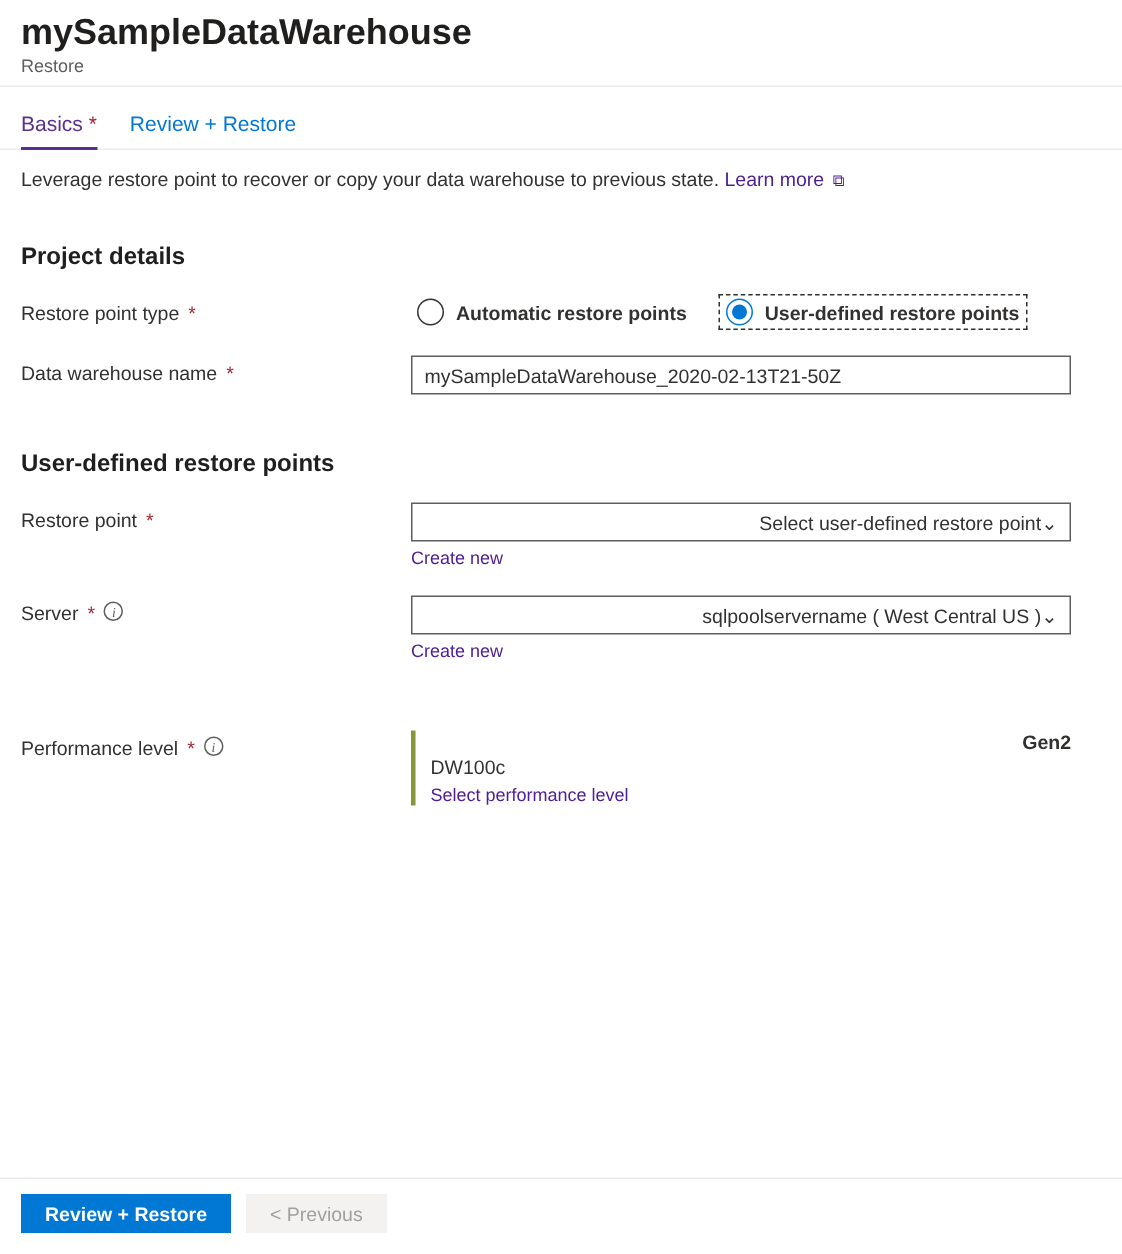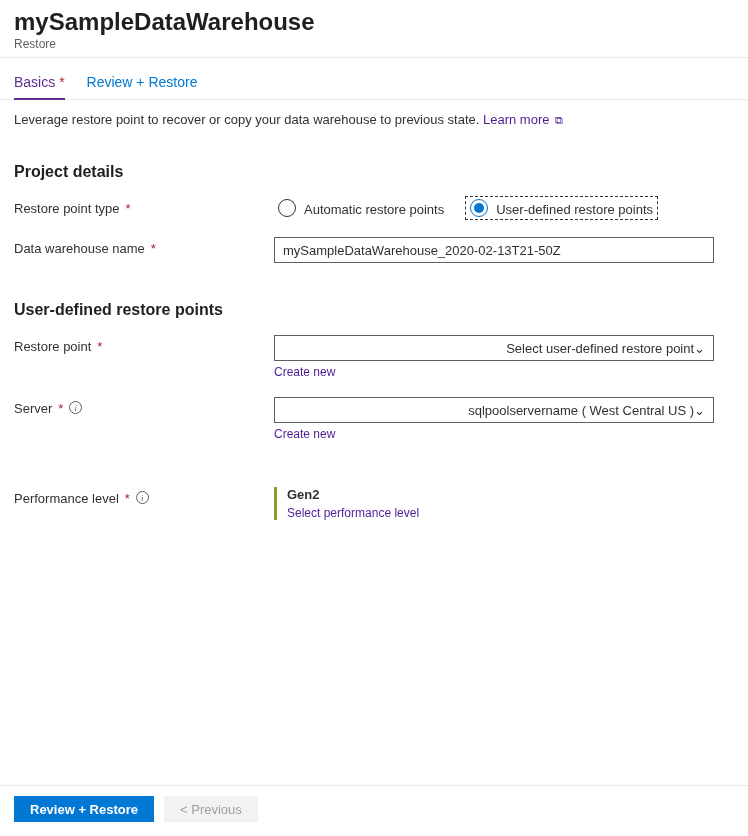--- a/index.html
+++ b/index.html
@@ -65,25 +65,26 @@
       color: #323130;
       padding-top: 4px;
       display: flex;
       gap: 6px;
     }
     .form-label .req { color: #a4262c; }
     .form-field { flex: 1; max-width: 440px; }
     .radios { display: flex; align-items: center; gap: 18px; }
     .radio-opt {
       display: flex;
-      align-items: flex-end;
+      align-items: center;
       gap: 8px;
       cursor: pointer;
       padding: 2px 4px;
       font-size: 13px;
+      font-weight: bold;
     }
     .radio-opt.selected {
       outline: 1px dashed #323130;
     }
     .radio-circle {
       width: 18px;
       height: 18px;
       border: 1px solid #323130;
       border-radius: 50%;
       display: flex;
@@ -135,21 +136,21 @@
       justify-content: center;
       font-size: 9px;
       color: #605e5c;
       font-style: italic;
       font-family: serif;
     }
     .perf-block {
       border-left: 3px solid #879637;
       padding: 0 0 0 10px;
     }
-    .perf-block .p1 { font-weight: 600; font-size: 13px; }
+    .perf-block .p1 { font-weight: 600; font-size: 13px; text-align: right; }
     .perf-block .p2 { font-size: 13px; margin-top: 2px; }
     .perf-block .link-btn { margin-top: 4px; }
     .footer {
       position: absolute;
       bottom: 0;
       left: 0;
       right: 0;
       border-top: 1px solid #edebe9;
       padding: 10px 14px 14px 14px;
       display: flex;
@@ -254,20 +255,21 @@
 
   <div class="form-row">
     <div class="form-label">
       <span>Performance level</span> 
         <span class="req">*</span>
       <span class="info-icon">i</span>
     </div>
     <div class="form-field">
       <div class="perf-block">
         <div class="p1">Gen2</div>
+        <div class="p2">DW100c</div>
         <a class="link-btn">Select performance level</a>
       </div>
     </div>
   </div>
 
 </div>
 
 <div class="footer">
   <button class="btn primary">Review + Restore</button>
   <button class="btn secondary">&lt; Previous</button>

